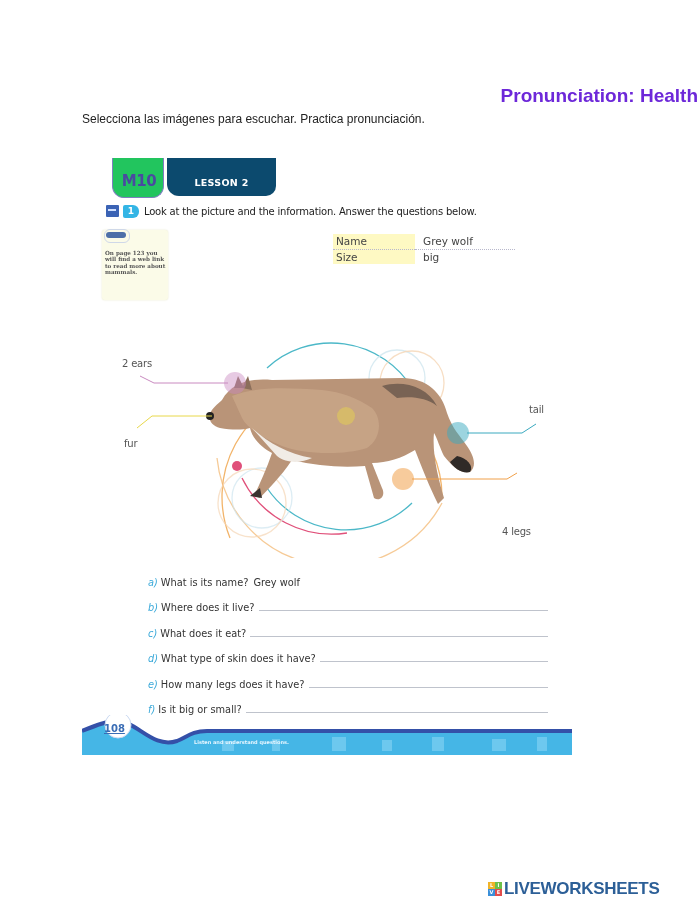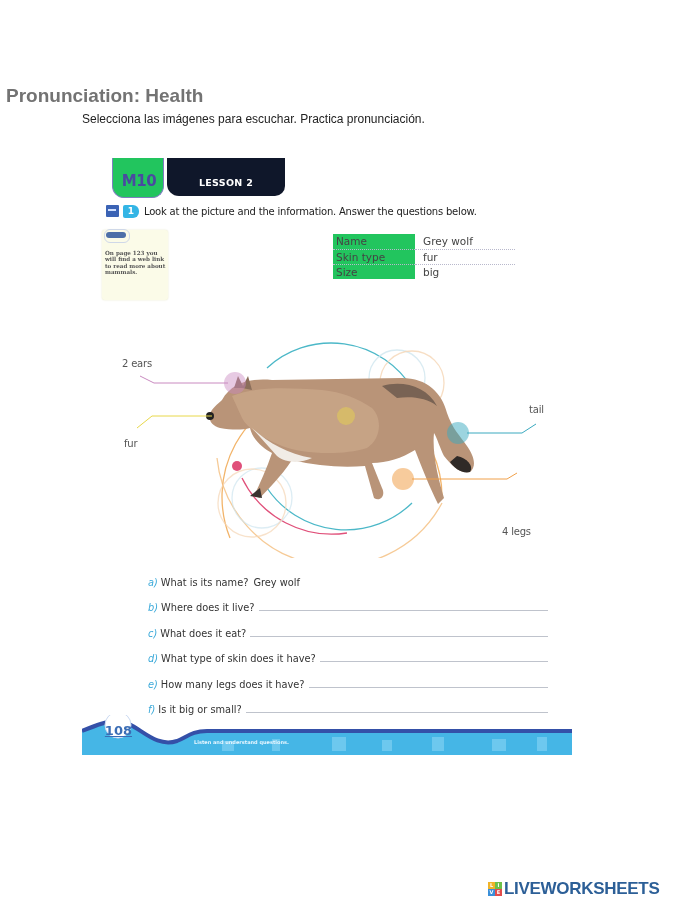--- a/index.html
+++ b/index.html
@@ -1,33 +1,33 @@
 <!DOCTYPE html>
 <html><head>
 <meta charset="utf-8">
 <style>
   * { box-sizing: border-box; margin: 0; padding: 0; }
   html, body { width: 700px; height: 904px; background: #ffffff; overflow: hidden; }
   body { position: relative; font-family: "Liberation Sans", sans-serif; color: #222; }
 
-  .page-title { position: absolute; left: 0; width: 700px; top: 85px; text-align: left;
-    font-family: "Liberation Sans", sans-serif; font-weight: bold; font-size: 19px; color: #737373; padding-left: 8px; }
+  .page-title { position: absolute; left: 0; width: 700px; top: 85px; text-align: right;
+    font-family: "Liberation Sans", sans-serif; font-weight: bold; font-size: 19px; color: #6d28d9; padding-left: 8px; }
   .page-title span { position: relative; left: -2px; }
   .instruction { position: absolute; left: 82px; top: 112px; font-size: 12px; color: #222; }
 
   .sheet { position: absolute; left: 82px; top: 158px; width: 490px; height: 600px; background: #fff; overflow: hidden; }
   .sheet-edge { position: absolute; left: 556px; top: 158px; width: 16px; height: 573px;
     background: linear-gradient(to right, #ffffff, #e9e9ec); }
 
   
   .m-tab { position: absolute; left: 30px; top: 0; width: 52px; height: 40px; background: #22c55e;
     border: 1.5px solid #7e7fbf; border-top: none; border-radius: 0 0 12px 12px; }
   .m-tab-label { position: absolute; left: 2px; top: 14px; width: 48px; text-align: center; font-weight: bold;
     font-size: 15px; color: #4a4aa0; letter-spacing: -0.5px; font-family: "DejaVu Sans", sans-serif; }
-  .lesson-tab { position: absolute; left: 85px; top: 0; width: 118px; height: 38px; background: #0f172a;
+  .lesson-tab { position: absolute; left: 85px; top: 0; width: 109px; height: 38px; background: #0c4a6e;
     border-radius: 0 0 10px 12px; }
   .lesson-tab-label { position: absolute; left: 0; width: 100%; top: 19px; text-align: center; font-size: 9.5px;
     color: #ffffff; font-weight: bold; font-family: "DejaVu Sans", sans-serif; letter-spacing: 0.3px; }
 
   
   .ex-row { position: absolute; left: 24px; top: 46px; height: 14px; display: flex; align-items: center; }
   .book-icon { width: 13px; height: 12px; background: #3b63b5; border-radius: 1px; position: relative; margin-right: 4px; }
   .book-icon::after { content: ""; position: absolute; left: 2px; top: 4px; width: 8px; height: 2px; background: #cfe0ff; }
   .ex-num { width: 16px; height: 13px; background: #34b5e5; color: #fff; font-size: 9px; font-weight: bold;
     text-align: center; line-height: 13px; border-radius: 2px 6px 6px 2px; margin-right: 5px; font-family: "DejaVu Sans", sans-serif; }
@@ -37,39 +37,39 @@
   .note { position: absolute; left: 20px; top: 72px; width: 66px; height: 70px; background: #fbfbe8;
     border-radius: 3px; box-shadow: 0 0 2px #e6e6c8; }
   .note-pill { position: absolute; left: 4px; top: 2px; width: 20px; height: 6px; background: #4d6fa8; border-radius: 3px; }
   .note-pill::before { content: ""; position: absolute; left: -2px; top: -3px; width: 24px; height: 12px; border: 1px solid #cfd8e8; border-radius: 6px; }
   .note-text { position: absolute; left: 3px; top: 20px; width: 62px; font-size: 5.6px; line-height: 6.4px;
     color: #555; font-family: "DejaVu Serif", serif; font-weight: bold; }
 
   
   .info-table { position: absolute; left: 251px; top: 76px; border-collapse: collapse; font-family: "DejaVu Sans", sans-serif; }
   .info-table td { height: 15px; font-size: 10.5px; color: #444; border-bottom: 1px dotted #b8b8cc; padding: 0 0 0 3px; white-space: nowrap; }
-  .info-table td.k { width: 82px; background: #22c55e; }
+  .info-table td.k { width: 82px; background: #fef9c3; }
   .info-table td.v { width: 100px; padding-left: 8px; }
   .info-table tr:last-child td { border-bottom: none; }
 
   
   .diagram { position: absolute; left: 0; top: 180px; width: 490px; height: 220px; }
   .diagram-label { position: absolute; font-size: 10px; color: #555; font-family: "DejaVu Sans", sans-serif; letter-spacing: -0.2px; }
 
   
   .questions { position: absolute; left: 66px; top: 404px; width: 400px; }
   .q-row { height: 25.5px; display: flex; align-items: flex-end; font-family: "DejaVu Sans", sans-serif; font-size: 9.8px; color: #333; }
   .q-letter { color: #3ba9d9; font-style: italic; margin-right: 3px; }
   .q-text { white-space: nowrap; }
   .q-answer { margin-left: 5px; white-space: nowrap; }
   .q-line { flex: 1; margin-left: 4px; margin-bottom: 2px; border-bottom: 1px solid #bfc3cc; height: 1px; }
 
   
   .footer { position: absolute; left: 0; top: 557px; width: 490px; height: 40px; }
-  .footer-page { position: absolute; left: 22px; top: 8px; width: 28px; font-size: 13px; color: #3a6db5; font-weight: bold; text-align: right; font-family: "DejaVu Sans", sans-serif; text-decoration: underline; }
+  .footer-page { position: absolute; left: 22px; top: 8px; width: 28px; font-size: 10px; color: #3a6db5; font-weight: bold; text-align: left; font-family: "DejaVu Sans", sans-serif; text-decoration: underline; }
   .footer-text { position: absolute; left: 112px; top: 24px; font-size: 5px; color: #e6f6ff; font-weight: bold; font-family: "DejaVu Sans", sans-serif; }
 
   .brand { position: absolute; left: 488px; top: 879px; display: flex; align-items: center; }
   .brand-logo { width: 14px; height: 14px; display: grid; grid-template-columns: 7px 7px; grid-template-rows: 7px 7px; gap: 0; margin-right: 2px; }
   .brand-logo span { display: block; font-size: 5px; color: #fff; text-align: center; line-height: 7px; font-weight: bold; font-family: "DejaVu Sans", sans-serif; }
   .brand-text { font-size: 17px; font-weight: bold; color: #2c5f97; letter-spacing: -0.3px; font-family: "Liberation Sans", sans-serif; }
 </style>
 </head>
 <body>
 
@@ -96,24 +96,20 @@
   <div class="note">
     <span class="note-pill"></span>
     <div class="note-text">On page 123 you will find a web link to read more about mammals.</div>
   </div>
 
   <table class="info-table">
     <tbody>
         <tr>
           <td class="k">Name</td>
           <td class="v">Grey wolf</td>
-        </tr>
-    <tr>
-          <td class="k">Skin type</td>
-          <td class="v">fur</td>
         </tr>
     <tr>
           <td class="k">Size</td>
           <td class="v">big</td>
         </tr>
   </tbody>
     </table>
 
   <div class="diagram">
     <svg width="490" height="220" viewBox="0 0 490 220">

